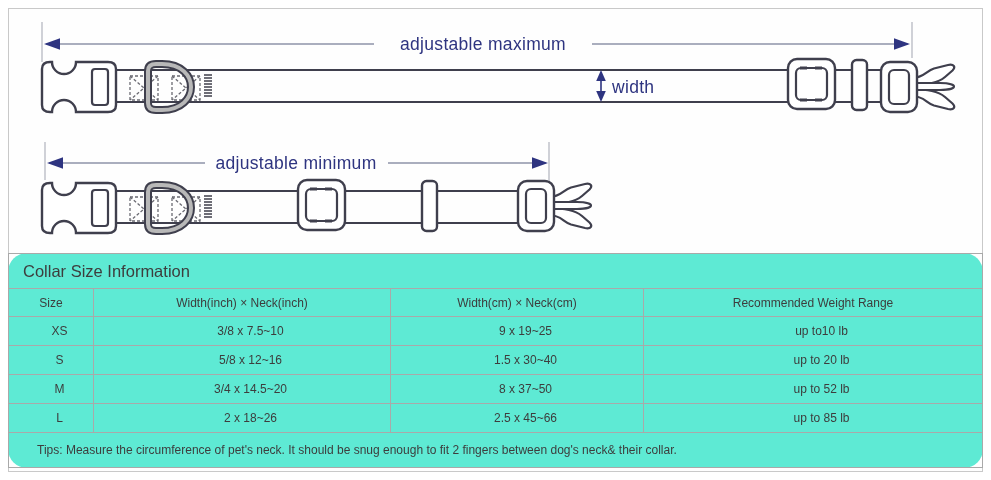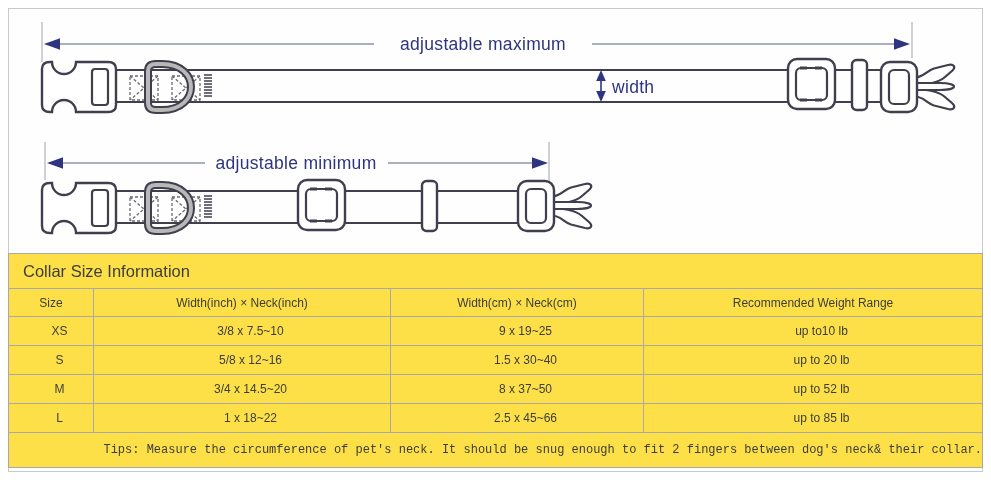--- a/index.html
+++ b/index.html
@@ -15,34 +15,34 @@
   svg.diagrams{position:absolute;left:0;top:0;}
   .dim-label{
     fill:#2e3480;font-size:17.5px;font-family:"Liberation Sans", sans-serif;
     letter-spacing:0.3px;
   }
   .table-wrap{
     position:absolute;left:8px;top:253px;width:975px;box-sizing:border-box;
   }
   table.size-table{
     border-collapse:collapse;width:100%;table-layout:fixed;
-    color:#3d3d3d;background:#fde047;
+    color:#3d3d3d;background:#5eead4;border-radius:19px;
   }
   table.size-table td, table.size-table th{
     border:1px solid #a9a9a9;
     font-size:12px;font-weight:400;text-align:center;
     padding:0;overflow:hidden;white-space:nowrap;
   }
   tr.title-row td{
     height:34px;text-align:left;padding-left:14px;font-size:16.5px;
   }
   tr.header-row th{height:27px;}
   tr.data-row td{height:28px;padding-left:17px;}
   tr.tips-row td{
-    height:34px;text-align:right;padding-left:14px;font-family:Liberation Mono, monospace;
+    height:34px;text-align:left;padding-left:28px;
   }
 </style>
 </head>
 <body>
 
 <div class="frame"></div>
 
 <svg class="diagrams" width="991" height="253" viewBox="0 0 991 253">
   <defs>
 
@@ -178,21 +178,21 @@
       <td>up to 20 lb</td>
     </tr>
     <tr class="data-row">
       <td>M</td>
       <td>3/4 x 14.5~20</td>
       <td>8 x 37~50</td>
       <td>up to 52 lb</td>
     </tr>
     <tr class="data-row">
       <td>L</td>
-      <td>1 x 18~22</td>
+      <td>2 x 18~26</td>
       <td>2.5 x 45~66</td>
       <td>up to 85 lb</td>
     </tr>
     <tr class="tips-row">
       <td colspan="4">Tips: Measure the circumference of pet's neck. It should be snug enough to fit 2 fingers between dog's neck&amp; their collar.</td>
     </tr>
   </tbody>
     </table>
 </div>
 

